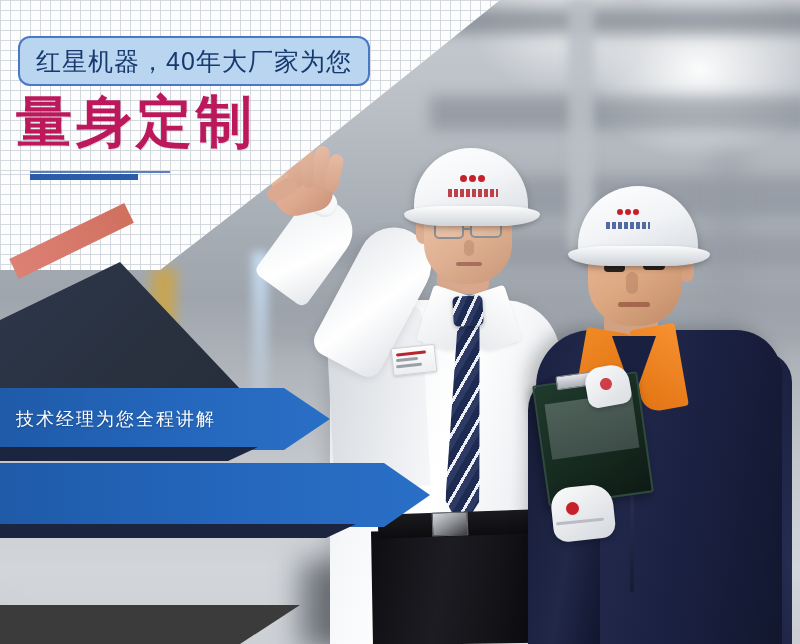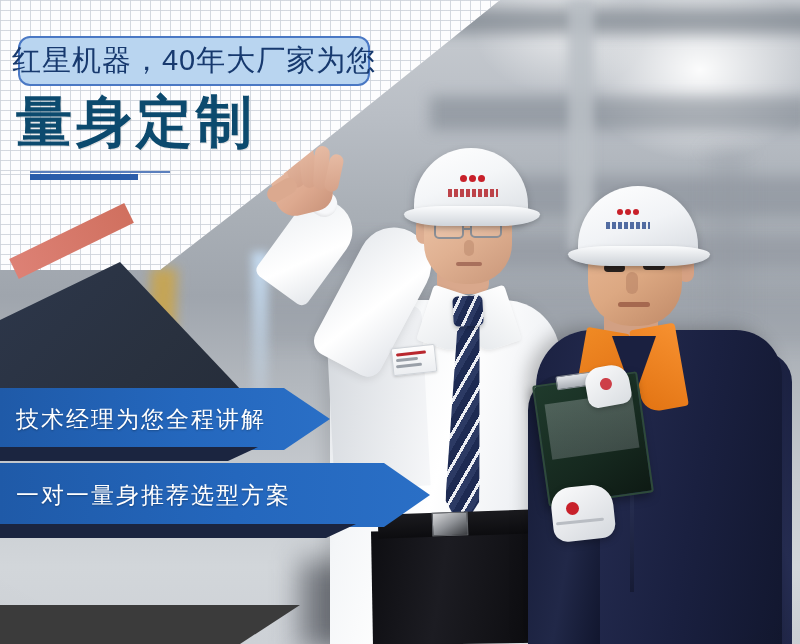--- a/index.html
+++ b/index.html
@@ -395,29 +395,29 @@
   
   .badge-box {
     position:absolute; left:18px; top:36px;
     width:352px; height:50px;
     background:#b9d5f0;
     border:2px solid #4a78c4;
     border-radius:12px;
     display:flex; align-items:center; justify-content:center;
   }
   .badge-text {
-    font-size:29px; font-weight:400; color:#17396e;
+    font-size:25px; font-weight:400; color:#17396e;
     letter-spacing:1px; white-space:nowrap;
     font-family:"Liberation Sans","DejaVu Sans",sans-serif;
   }
 
   
   .headline {
     position:absolute; left:16px; top:94px;
-    font-size:56px; font-weight:bold; color:#0c4a6e;
+    font-size:56px; font-weight:bold; color:#be185d;
     letter-spacing:4px; line-height:1;
     text-shadow:1px 1px 0 rgba(0,0,0,.12);
     font-family:"Liberation Sans","DejaVu Sans",sans-serif;
   }
   .rule-thin {
     position:absolute; left:30px; top:171px; width:140px; height:2px;
     background:#5b7fbd;
   }
   .rule-thick {
     position:absolute; left:30px; top:174px; width:108px; height:6px;
@@ -425,21 +425,21 @@
   }
 
   
   .bnr { position:absolute; left:0; display:flex; align-items:center; }
   .bnr-fill {
     position:absolute; inset:0;
     background:linear-gradient(to right,#1f5aa8 0%,#2467bd 55%,#2a6fc6 100%);
   }
   .bnr-label {
     position:relative; z-index:2;
-    color:#ffffff; font-size:23px; letter-spacing:2px; white-space:nowrap;
+    color:#ffffff; font-size:18px; letter-spacing:2px; white-space:nowrap;
     padding-left:16px;
     text-shadow:0 1px 2px rgba(0,0,0,.30);
     font-family:"Liberation Sans","DejaVu Sans",sans-serif;
   }
   
   .bnr-shadow { position:absolute; background:#1b2540; z-index:1; }
 
   #bnr1 { top:388px; width:330px; height:62px; }
   #bnr1 .bnr-fill { clip-path:polygon(0 0, 284px 0, 330px 31px, 284px 62px, 0 62px); }
   #s1 { left:0; top:447px; width:300px; height:14px; clip-path:polygon(0 0, 258px 0, 228px 14px, 0 14px); }
@@ -577,17 +577,16 @@
   <div class="bnr-shadow" id="s1"></div>
   <div class="bnr-shadow" id="s2"></div>
 
   <div class="bnr" id="bnr1">
     <div class="bnr-fill"></div>
     <span class="bnr-label">技术经理为您全程讲解</span>
   </div>
 
   <div class="bnr" id="bnr2">
     <div class="bnr-fill"></div>
-    <span class="bnr-label">一对一量身推荐选型方案</span>
   </div>
 
 
 </div>
 
 </body></html>

